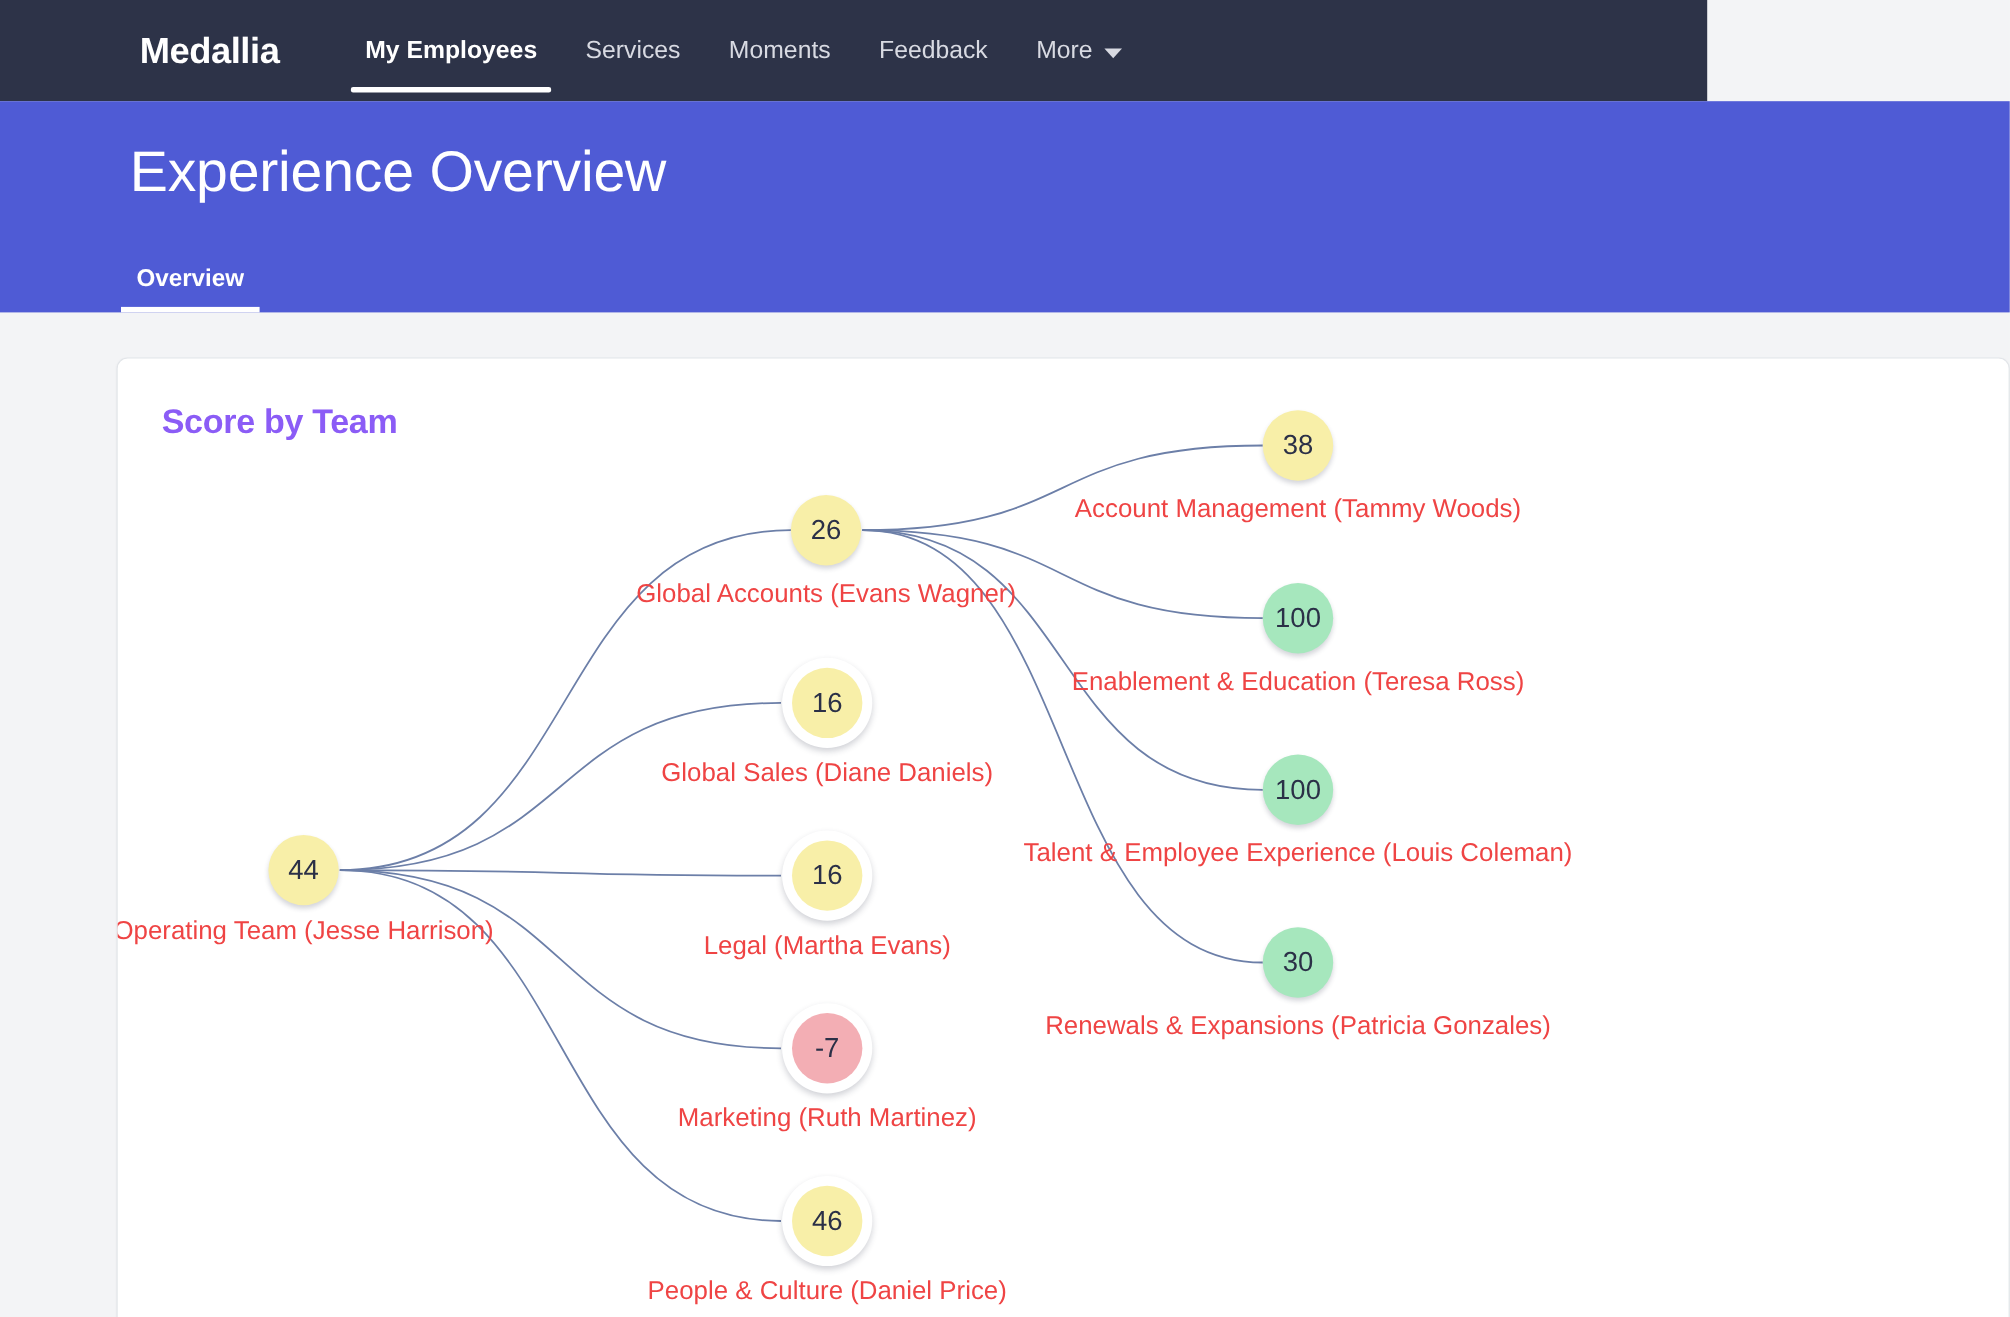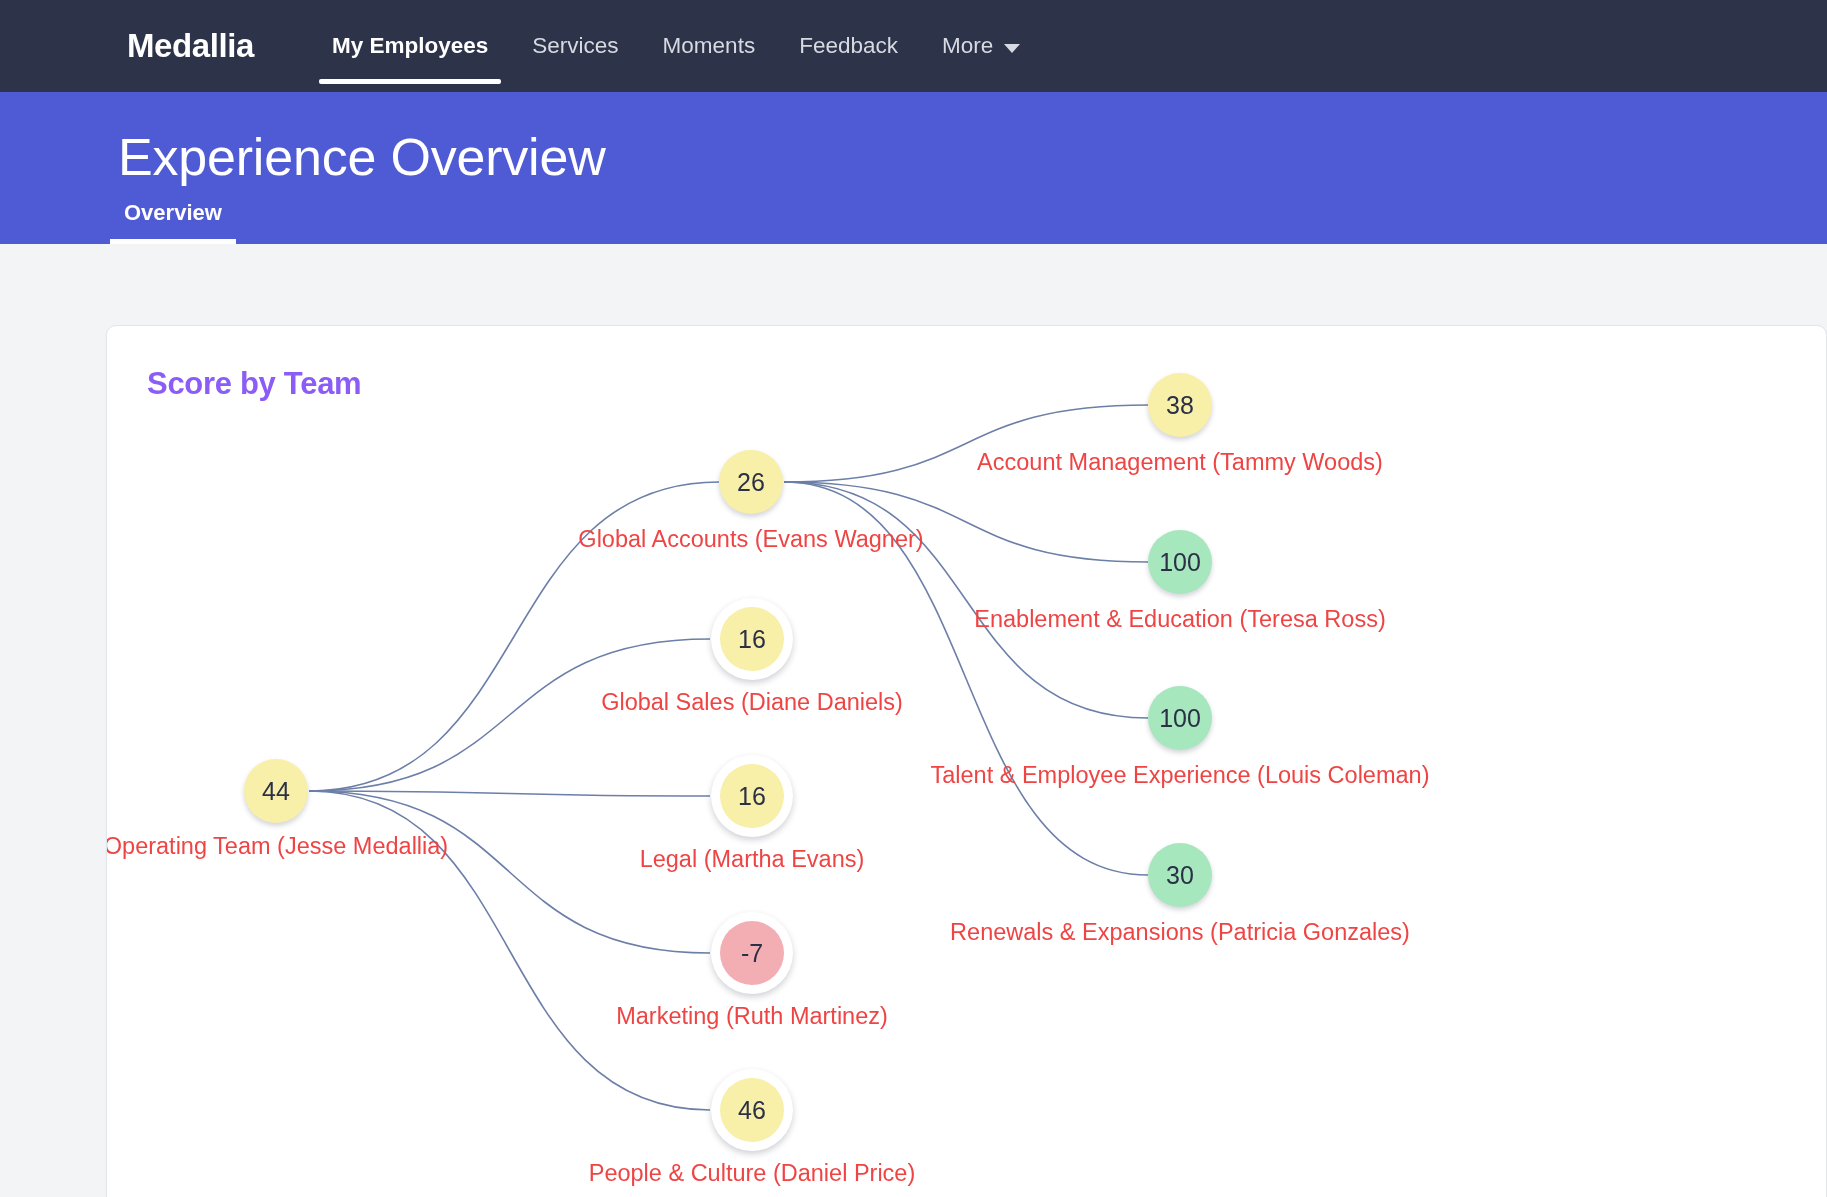--- a/index.html
+++ b/index.html
@@ -9,21 +9,21 @@
     overflow: hidden;
     background: #f3f4f6;
     font-family: "Liberation Sans", sans-serif;
     -webkit-font-smoothing: antialiased;
   }
 
   
   .topnav {
     position: absolute;
     left: 0; top: 0;
-    width: 1827px; height: 92px;
+    width: 1552px; height: 92px;
     background: #2d3348;
     display: flex;
     align-items: flex-start;
   }
   .brand {
     position: absolute;
     left: 127px; top: 26px;
     color: #ffffff;
     font-size: 33px;
     font-weight: 700;
@@ -71,21 +71,21 @@
     border-right: 8px solid transparent;
     border-top: 9px solid #d8dae2;
     position: relative;
     top: 2px;
   }
 
   
   .pagehead {
     position: absolute;
     left: 0; top: 92px;
-    width: 1827px; height: 152px;
+    width: 1827px; height: 192px;
     background: #4f5bd5;
   }
   .pagetitle {
     position: absolute;
     left: 118px; top: 33px;
     color: #ffffff;
     font-size: 52px;
     font-weight: 400;
     letter-spacing: -0.2px;
     line-height: 64px;
@@ -228,21 +228,21 @@
           <path d="M 677 156 C 877.2 156, 840.8 79, 1041 79" stroke="#6c7fa8" stroke-width="1.6" fill="none"></path>
           <path d="M 677 156 C 877.2 156, 840.8 236, 1041 236" stroke="#6c7fa8" stroke-width="1.6" fill="none"></path>
           <path d="M 677 156 C 877.2 156, 840.8 392, 1041 392" stroke="#6c7fa8" stroke-width="1.6" fill="none"></path>
           <path d="M 677 156 C 877.2 156, 840.8 549, 1041 549" stroke="#6c7fa8" stroke-width="1.6" fill="none"></path>
         </g>
     </svg>
     <div id="node-layer">
         <div class="node plain" style="left: 169px; top: 465px; background: rgb(248, 239, 168);">
           <span>44</span>
         </div>
-        <div class="nodelabel" style="left: 169px; top: 507px;">Operating Team (Jesse Medallia)</div>
+        <div class="nodelabel" style="left: 169px; top: 507px;">Operating Team (Jesse Harrison)</div>
         <div class="node plain" style="left: 644px; top: 156px; background: rgb(248, 239, 168);">
           <span>26</span>
         </div>
         <div class="nodelabel" style="left: 644px; top: 200px;">Global Accounts (Evans Wagner)</div>
         <div class="node ringed" style="left: 645px; top: 313px;">
           <div class="inner" style="background: rgb(248, 239, 168);">16</div>
         </div>
         <div class="nodelabel" style="left: 645px; top: 363px;">Global Sales (Diane Daniels)</div>
         <div class="node ringed" style="left: 645px; top: 470px;">
           <div class="inner" style="background: rgb(248, 239, 168);">16</div>

